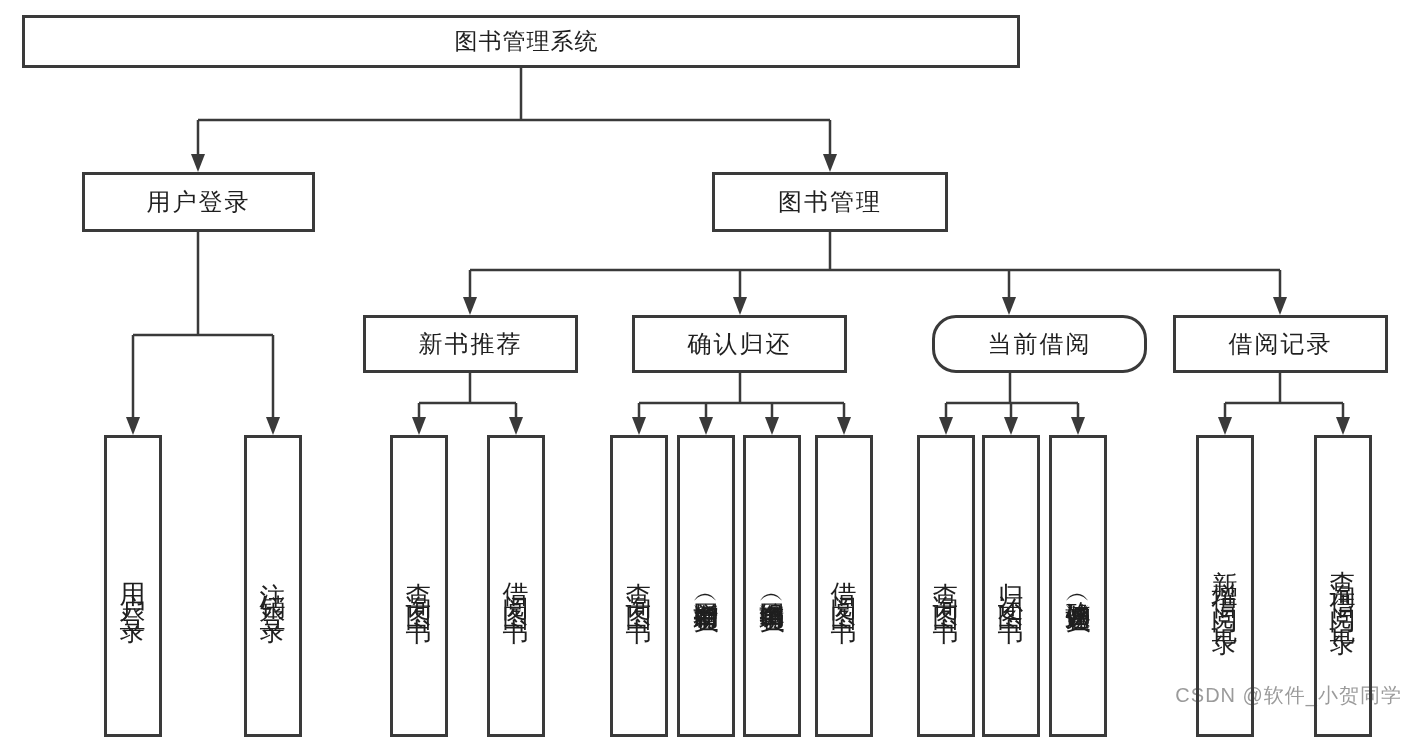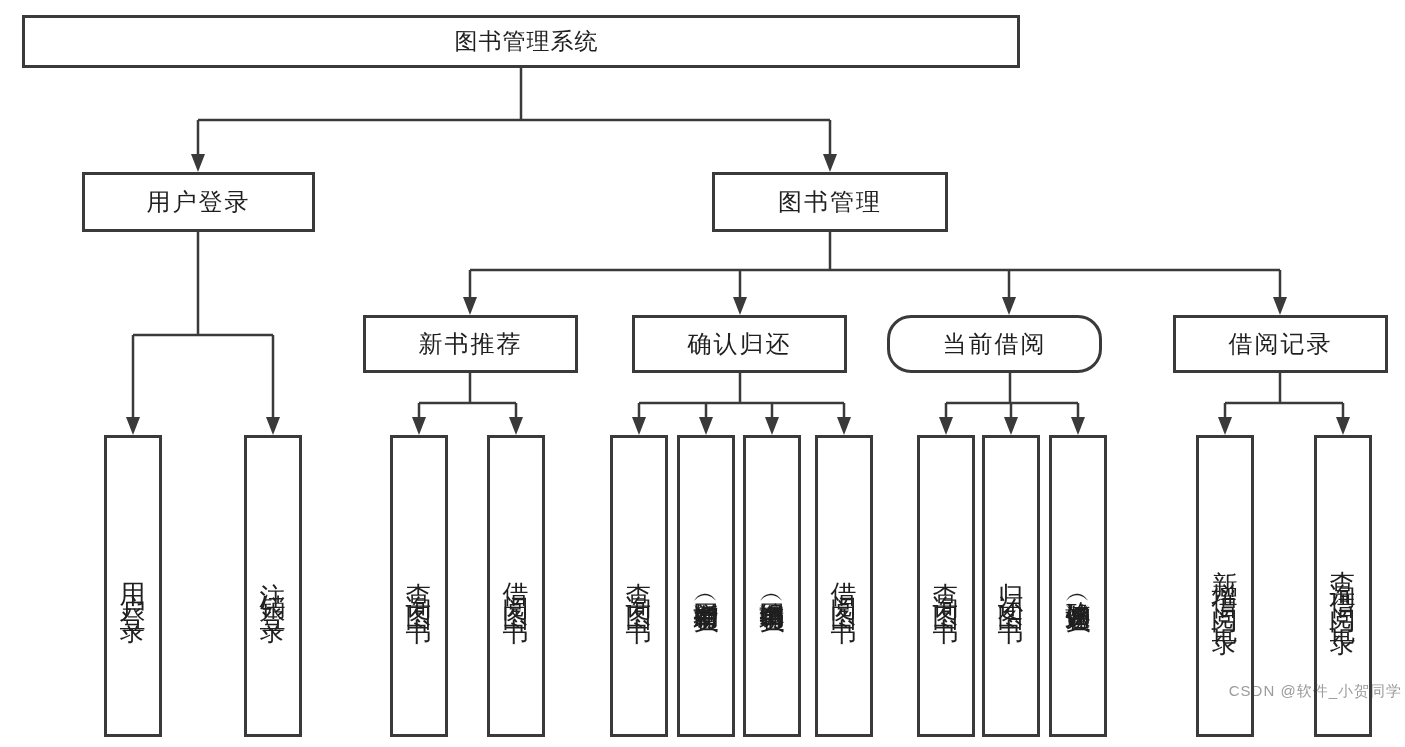--- a/index.html
+++ b/index.html
@@ -43,21 +43,21 @@
     line-height: 1;
     color: #1f1f1f;
   }
   .leaf-box.tight .vtext {
     font-size: 25px;
     letter-spacing: 1px;
   }
   .watermark {
     position: absolute;
     right: 3px; top: 682px;
-    font-size: 15px;
+    font-size: 20px;
     letter-spacing: 1px;
     color: #9b9b9b;
     z-index: 10;
     mix-blend-mode: darken;
     white-space: nowrap;
   }
 </style>
 </head>
 <body>
 
@@ -113,21 +113,21 @@
   <div class="node l2-box" style="left:712px; width:236px;">
     <span>图书管理</span>
   </div>
 
   <div class="node l3-box" style="left:363px;">
     <span>新书推荐</span>
   </div>
   <div class="node l3-box" style="left:632px;">
     <span>确认归还</span>
   </div>
-  <div class="node l3-box" style="left:887px;border-radius:24px;">
+  <div class="node l3-box" style="left:932px;border-radius:24px;">
     <span>当前借阅</span>
   </div>
   <div class="node l3-box" style="left:1173px;align-items:center;">
     <span>借阅记录</span>
   </div>
 
   <div class="node leaf-box" style="left:104px;">
     <span class="vtext">用户登录</span>
   </div>
   <div class="node leaf-box" style="left:244px;">

